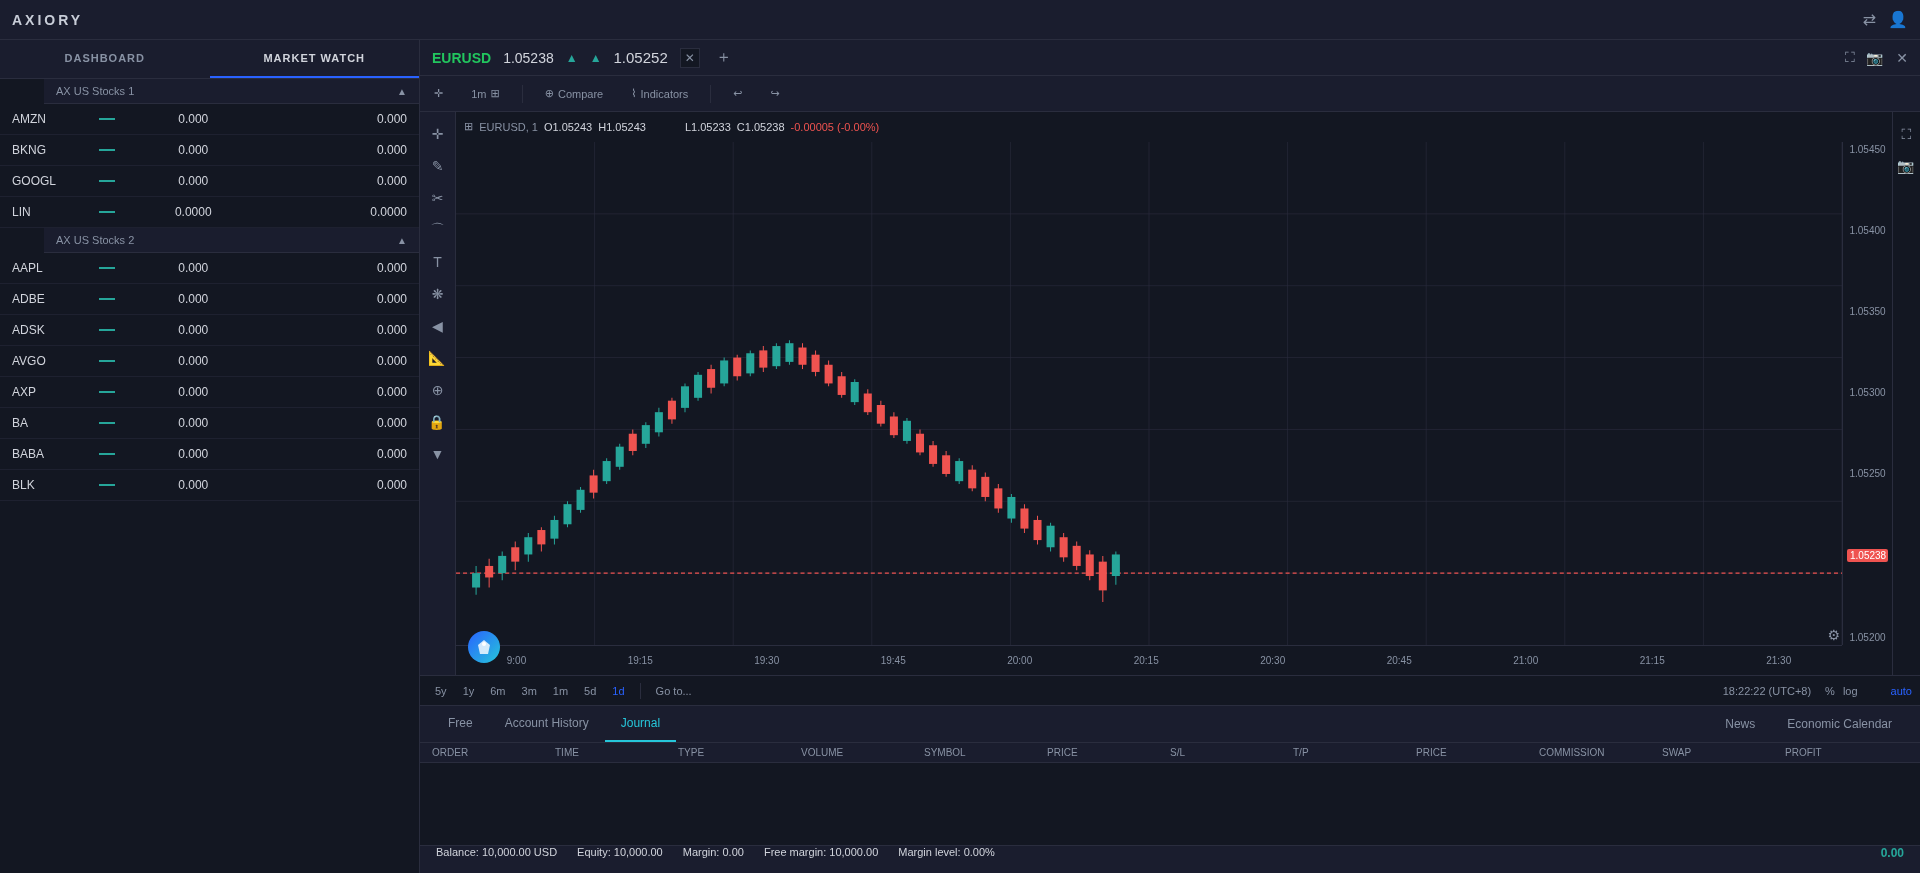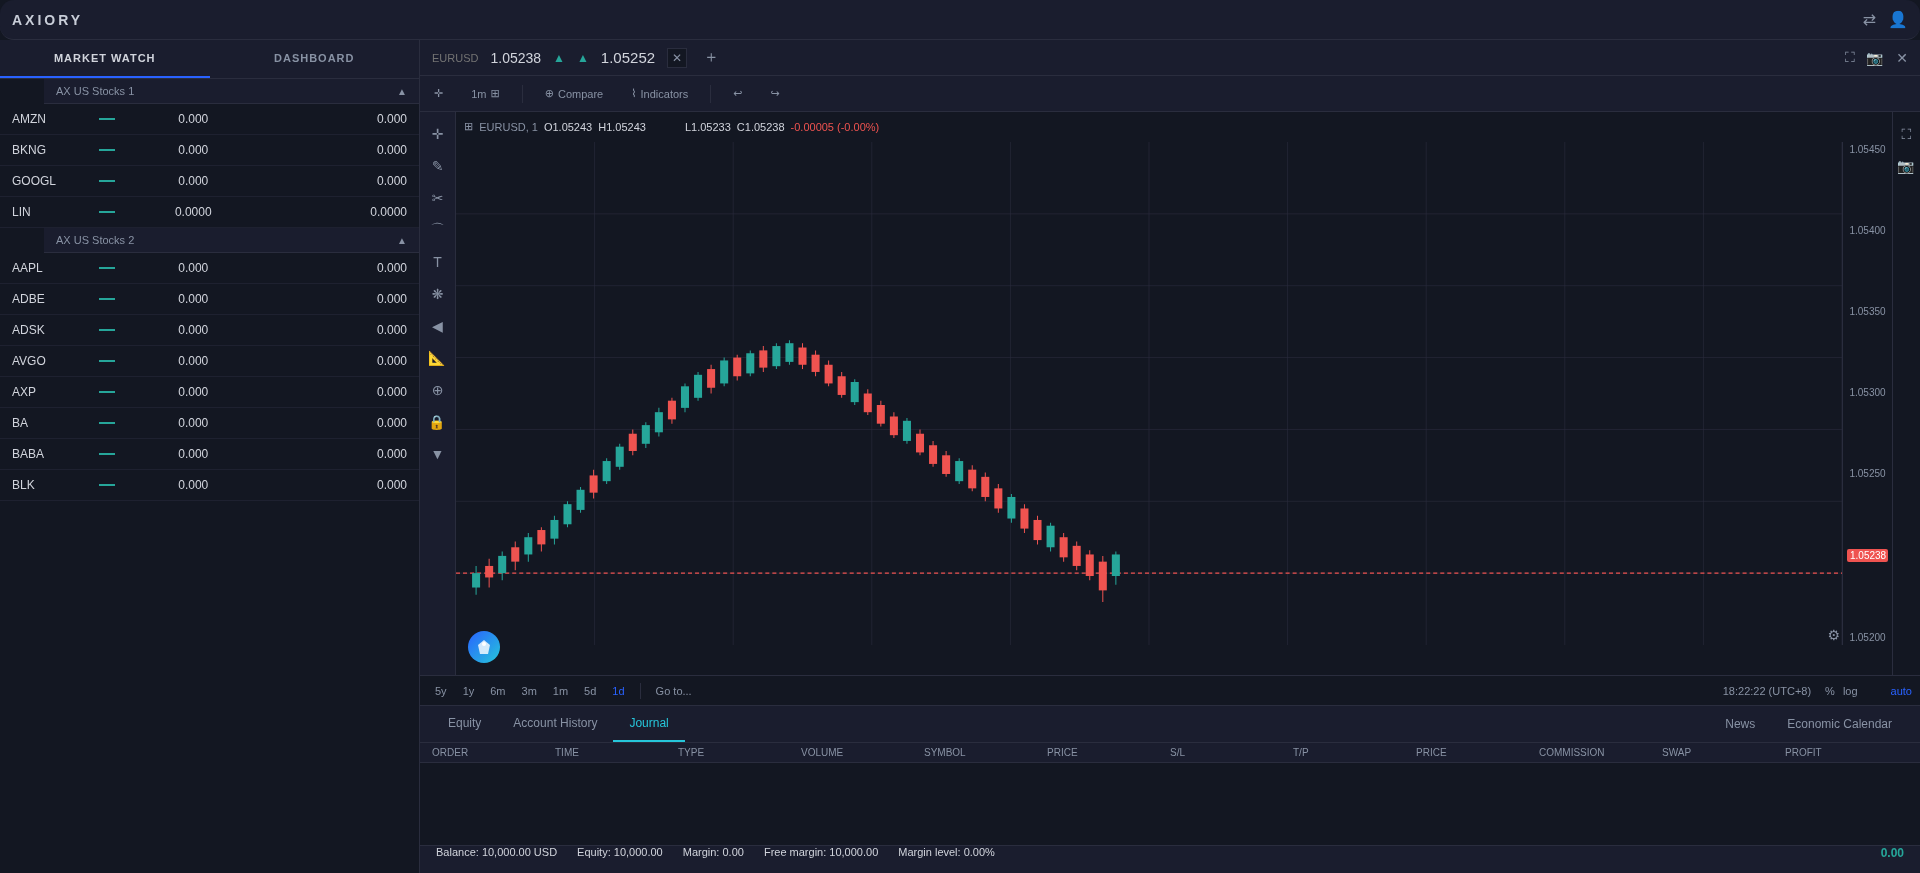--- a/index.html
+++ b/index.html
@@ -18,21 +18,20 @@
     
     .top-bar {
       height: 40px;
       background: #1a1d2e;
       display: flex;
       align-items: center;
       justify-content: space-between;
       padding: 0 12px;
       border-bottom: 1px solid #2a2d3e;
       flex-shrink: 0;
-      border-radius: 14px;
     }
     .logo {
       color: #c8cdd8;
       font-size: 14px;
       font-weight: 600;
       letter-spacing: 3px;
     }
     .top-bar-right {
       display: flex;
       gap: 12px;
@@ -157,23 +156,23 @@
       height: 36px;
       background: #1a1d2e;
       display: flex;
       align-items: center;
       padding: 0 12px;
       border-bottom: 1px solid #2a2d3e;
       gap: 12px;
       flex-shrink: 0;
     }
     .symbol-title {
-      color: #737373;
-      font-size: 11px;
-      font-weight: 400;
+      color: #22c55e;
+      font-size: 14px;
+      font-weight: 700;
     }
     .price-value {
       color: #d1d4dc;
       font-size: 14px;
     }
     .arrow-up { color: #26a69a; font-size: 12px; }
     .price-secondary { color: #d1d4dc; font-size: 15px; }
     .close-btn {
       color: #8892a4;
       cursor: pointer;
@@ -506,22 +505,22 @@
   <div class="top-bar-right">
     <span class="top-bar-icon">⇄</span>
     <span class="top-bar-icon">👤</span>
   </div>
 </div>
 
 <div class="main-layout">
 
   <div class="left-panel">
     <div class="tabs-header">
+      <div class="tab-btn">DASHBOARD</div>
       <div class="tab-btn active">MARKET WATCH</div>
-      <div class="tab-btn">DASHBOARD</div>
     </div>
 
     <div class="market-watch-content">
 
       <div class="group-header">
         <span>AX US Stocks 1</span>
         <span class="chevron">▲</span>
       </div>
       <div class="symbol-row">
         <span class="symbol-name">AMZN</span>
@@ -871,20 +870,33 @@
         <div class="price-scale">
           <span class="price-label">1.05450</span>
           <span class="price-label">1.05400</span>
           <span class="price-label">1.05350</span>
           <span class="price-label">1.05300</span>
           <span class="price-label">1.05250</span>
           <span class="price-label current">1.05238</span>
           <span class="price-label">1.05200</span>
         </div>
 
+        <div class="time-axis">
+          <span class="time-label">9:00</span>
+          <span class="time-label">19:15</span>
+          <span class="time-label">19:30</span>
+          <span class="time-label">19:45</span>
+          <span class="time-label">20:00</span>
+          <span class="time-label">20:15</span>
+          <span class="time-label">20:30</span>
+          <span class="time-label">20:45</span>
+          <span class="time-label">21:00</span>
+          <span class="time-label">21:15</span>
+          <span class="time-label">21:30</span>
+        </div>
 
         <div class="float-avatar">
           <svg width="18" height="18" viewBox="0 0 18 18" fill="none">
             <path d="M9 2L15 7L13 16H5L3 7Z" fill="white" opacity="0.8"></path>
             <circle cx="9" cy="6" r="2" fill="white"></circle>
           </svg>
         </div>
 
         <div class="settings-icon-bottom">⚙</div>
       </div>
@@ -909,21 +921,21 @@
       <span class="time-display">18:22:22 (UTC+8)</span>
       <div class="chart-opts">
         <span class="chart-opt-btn">%</span>
         <span class="chart-opt-btn">log</span>
         <span class="chart-opt-btn active">auto</span>
       </div>
     </div>
 
     <div class="bottom-panel">
       <div class="bottom-tabs">
-        <div class="bottom-tab">Equity</div>
+        <div class="bottom-tab">Free</div>
         <div class="bottom-tab">Account History</div>
         <div class="bottom-tab active">Journal</div>
         <div class="bottom-tab-spacer"></div>
         <div class="bottom-tab-right">News</div>
         <div class="bottom-tab-right">Economic Calendar</div>
       </div>
       <div class="bottom-content">
         <div class="table-header">
           <span class="th">ORDER</span>
           <span class="th">TIME</span>

